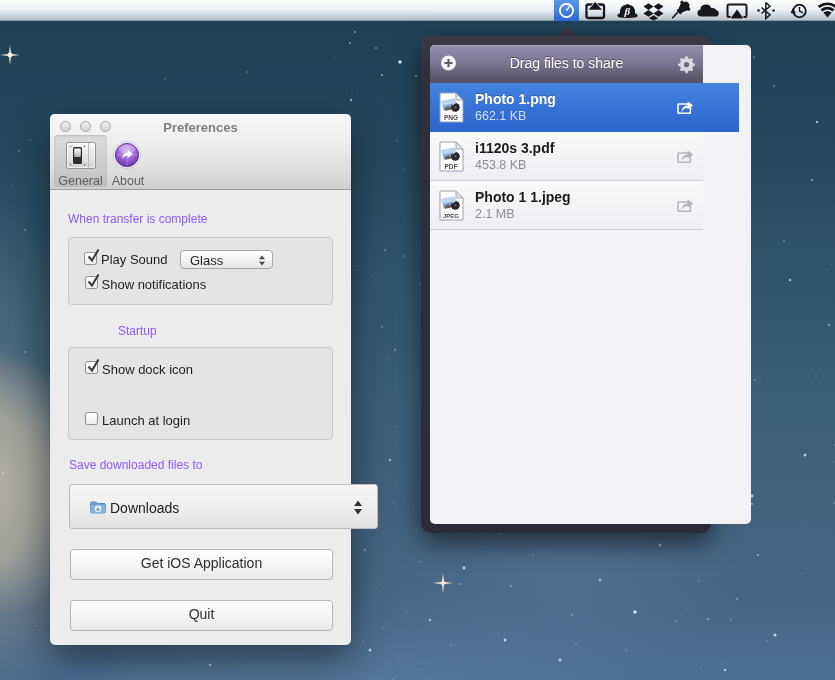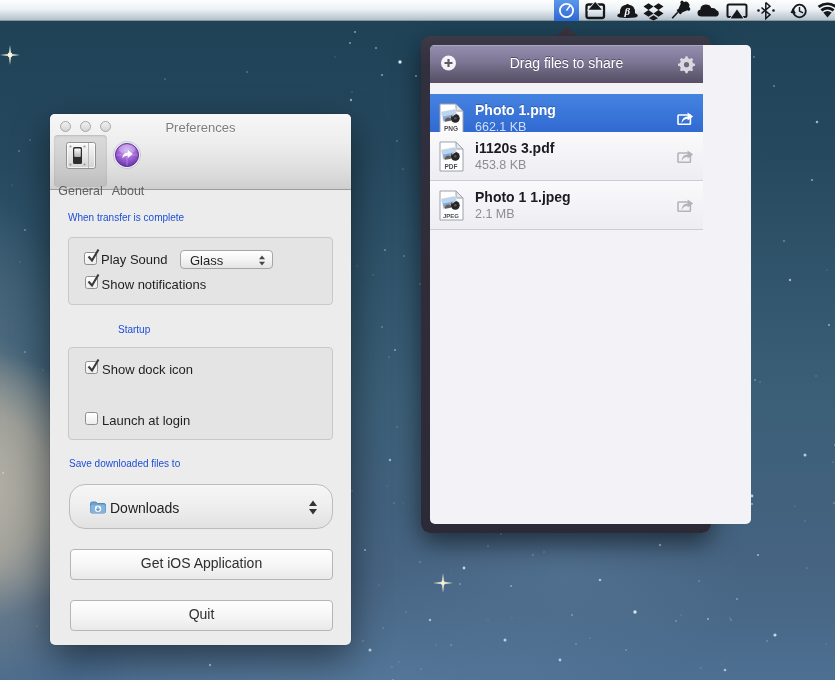--- a/index.html
+++ b/index.html
@@ -47,40 +47,40 @@
 .rowsel .fsize{color:#cfdef7;}
 .ficon{position:absolute;left:9px;top:9px;}
 .shic{position:absolute;left:247px;top:16px;}
 
 #prefs{position:absolute;left:50px;top:114px;width:301px;height:531px;
  border-radius:5px;background:#ececec;
  box-shadow:0 14px 38px rgba(0,0,0,0.48), 0 0 1px rgba(0,0,0,0.55);}
 #ptb{position:absolute;left:0;top:0;width:301px;height:76px;
  border-radius:5px 5px 0 0;
  background:linear-gradient(to bottom,#f7f7f7 0%,#ededed 40%,#dedede 75%,#cfcfcf 100%);
- border-bottom:1px solid #9d9d9d;box-sizing:border-box;}
+ border-bottom:1px solid #9d9d9d;box-sizing:border-box;font-weight:bold;}
 #ptb .title{position:absolute;left:0;right:0;top:6px;text-align:center;
  font-size:13px;color:#7e7e7e;text-shadow:0 1px 0 rgba(255,255,255,0.6);}
 .tl{position:absolute;top:7px;width:11px;height:11px;border-radius:50%;
  background:linear-gradient(to bottom,#f2f2f2,#d4d4d4);
  border:1px solid #a6a6a6;box-sizing:border-box;}
 #gensel{position:absolute;left:4px;top:21px;width:53px;height:52px;border-radius:4px;
  background:rgba(0,0,0,0.09);box-shadow:inset 0 1px 2px rgba(0,0,0,0.15);}
-.tblbl{position:absolute;top:60px;font-size:12.5px;color:#606060;text-align:center;margin-top:10px;}
-
-.seclbl{position:absolute;font-size:10px;color:#1d4ed8;}
+.tblbl{position:absolute;top:60px;font-size:12.5px;color:#606060;text-align:center;}
+
+.seclbl{position:absolute;font-size:12px;color:#8b5cf6;}
 .gbox{position:absolute;left:18px;width:265px;border-radius:4px;
  background:#e4e4e4;border:1px solid #c8c8c8;box-sizing:border-box;}
 .cb{position:absolute;width:13px;height:13px;border-radius:2.5px;
  background:linear-gradient(to bottom,#ffffff,#ededed);border:1px solid #8f8f8f;box-sizing:border-box;}
 .cblbl{position:absolute;font-size:13px;color:#1f1f1f;}
 #glass{position:absolute;left:130px;top:136px;width:93px;height:19px;border-radius:4px;
  background:linear-gradient(to bottom,#ffffff 0%,#f4f4f4 50%,#e4e4e4 100%);
  border:1px solid #a6a6a6;box-sizing:border-box;}
-#dlsel{position:absolute;left:19px;top:370px;width:264px;height:45px;border-radius:16px;
+#dlsel{position:absolute;left:19px;top:370px;width:309px;height:45px;border-radius:3px;
  background:linear-gradient(to bottom,#f6f6f6 0%,#ededed 55%,#e1e1e1 100%);
  border:1px solid #bcbcbc;box-sizing:border-box;}
 .bigbtn{position:absolute;left:20px;width:263px;height:31px;border-radius:4px;
  background:linear-gradient(to bottom,#ffffff 0%,#f5f5f5 55%,#e9e9e9 100%);
  border:1px solid #b5b5b5;box-sizing:border-box;
  font-size:14px;color:#2e2e2e;text-align:center;line-height:26.5px;}
 </style>
 </head>
 <body>
 <div id="wall"></div>
@@ -365,21 +365,21 @@
       <g>
         <circle cx="18.5" cy="18" r="7.5" fill="#ffffff" opacity="0.92"></circle>
         <path d="M18.5 14 L18.5 22 M14.5 18 L22.5 18" stroke="#5f586c" stroke-width="2.1"></path>
       </g>
       <g fill="#d9d9df">
         <path d="M255.5 11.2 L257.5 11.2 L258 13.2 Q259 13.5 259.8 14 L261.7 13.1 L263.1 14.5 L262.2 16.4 Q262.7 17.2 263 18.2 L265 18.7 L265 20.7 L263 21.2 Q262.7 22.2 262.2 23 L263.1 24.9 L261.7 26.3 L259.8 25.4 Q259 25.9 258 26.2 L257.5 28.2 L255.5 28.2 L255 26.2 Q254 25.9 253.2 25.4 L251.3 26.3 L249.9 24.9 L250.8 23 Q250.3 22.2 250 21.2 L248 20.7 L248 18.7 L250 18.2 Q250.3 17.2 250.8 16.4 L249.9 14.5 L251.3 13.1 L253.2 14 Q254 13.5 255 13.2 Z"></path>
         <circle cx="256.5" cy="19.7" r="2.6" fill="#6e6880"></circle>
       </g>
     </svg>
   </div>
-  <div class="rowsel" style="top:49px;">
+  <div class="rowsel" style="top:38px;padding-left:36px;">
     <div class="fname">Photo 1.png</div>
       <div class="fsize">662.1 KB</div>
     <svg class="ficon" width="25" height="31">
         <use href="#fi-png"></use>
       </svg>
     <svg class="shic" width="17" height="16">
         <use href="#sh-w"></use>
       </svg>
   </div>
   <div class="rowpl" style="top:87px;">

